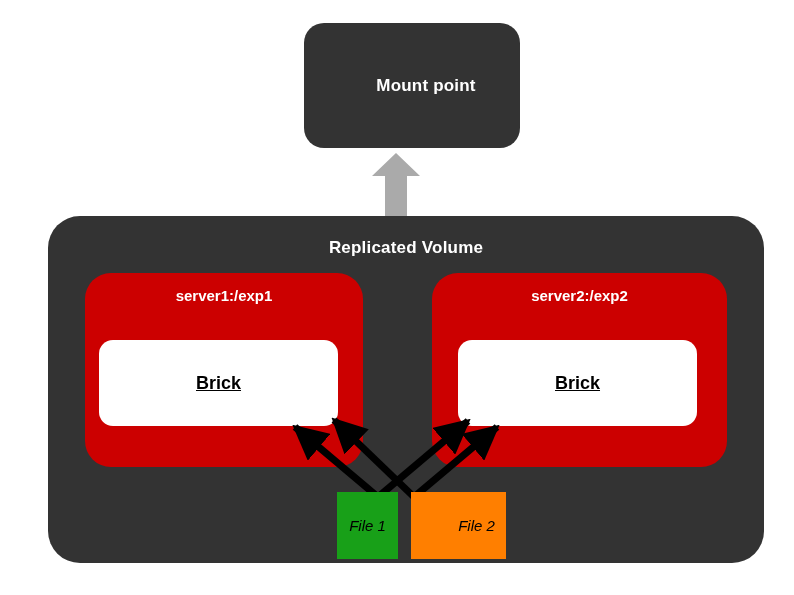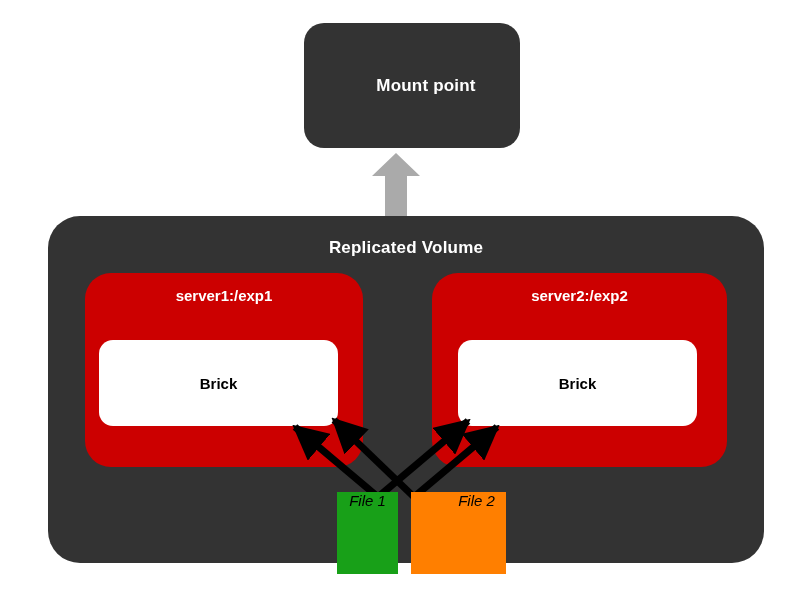--- a/index.html
+++ b/index.html
@@ -99,41 +99,42 @@
     background: #ffffff;
     border-radius: 14px;
     display: flex;
     align-items: center;
     justify-content: center;
   }
   #brick-box-1 { left: 14px; width: 239px; }
   #brick-box-2 { left: 26px; width: 239px; }
   .brick-label {
     color: #000000;
-    font-size: 15px;
-    font-weight: bold;
+    font-size: 18px;
+    font-weight: bold;
+    text-decoration: underline;
   }
 
   
   #replication-arrows {
     position: absolute;
     left: 0;
     top: 0;
     width: 794px;
     height: 595px;
     pointer-events: none;
   }
 
   
   .file-box {
     position: absolute;
     top: 492px;
-    height: 82px;
+    height: 67px;
     display: flex;
-    align-items: flex-start;
+    align-items: center;
     justify-content: center;
   }
   #file-box-1 {
     left: 337px;
     width: 61px;
     background: #18a018;
   }
   #file-box-2 {
     left: 411px;
     width: 59px;

